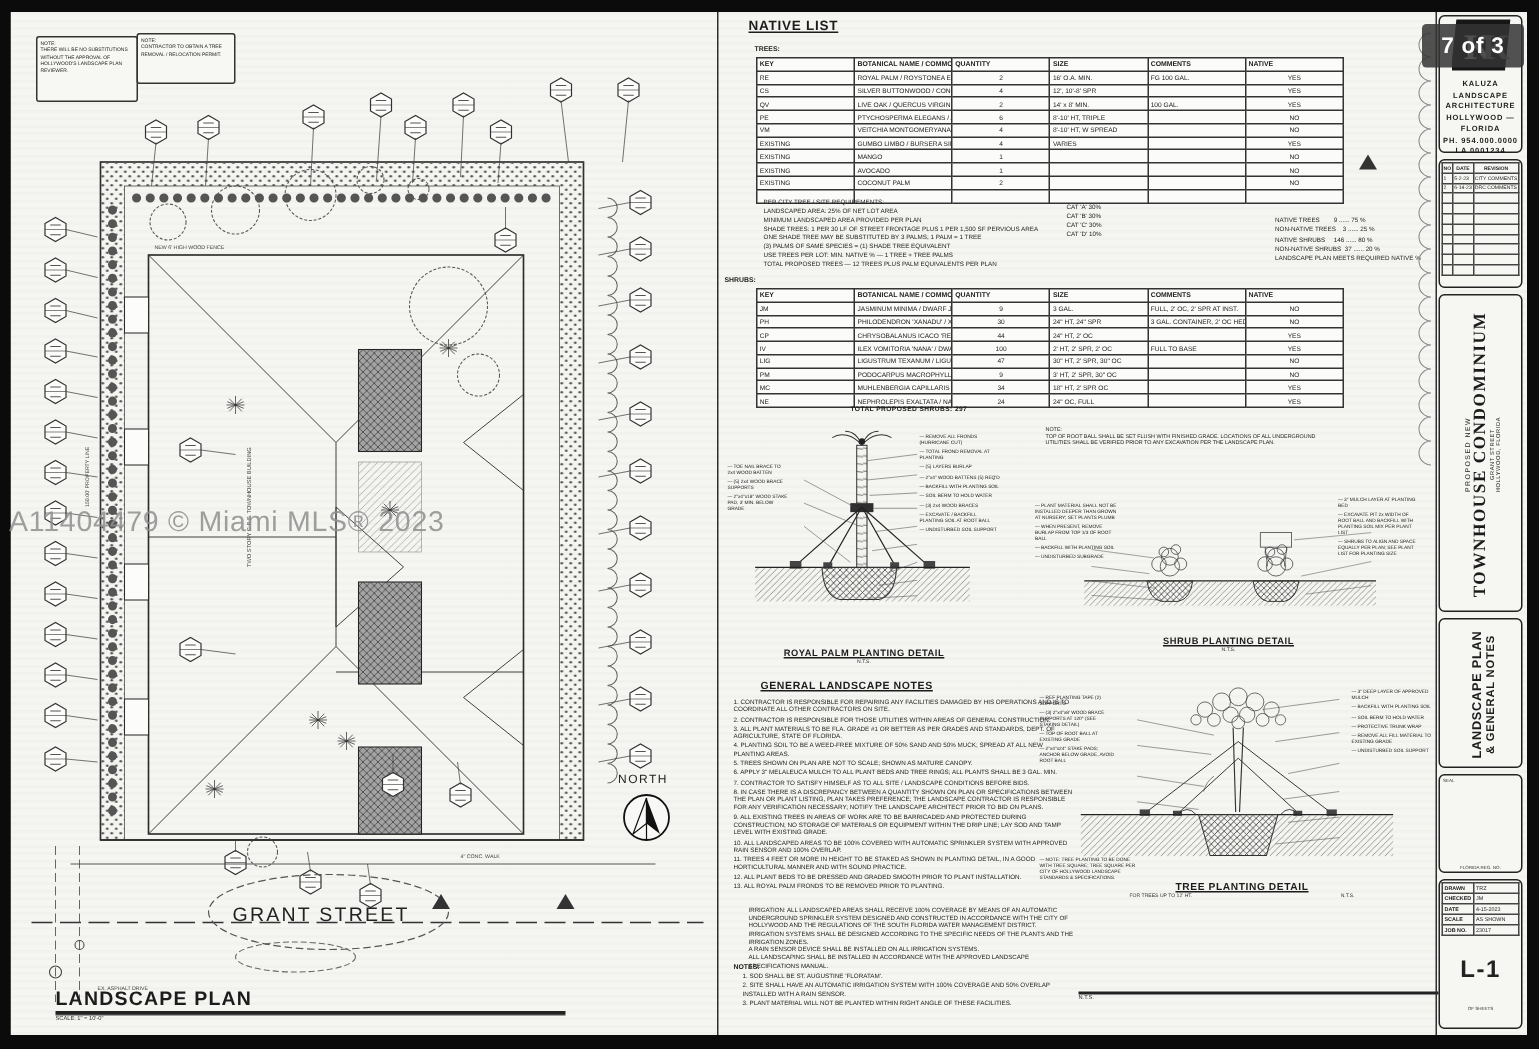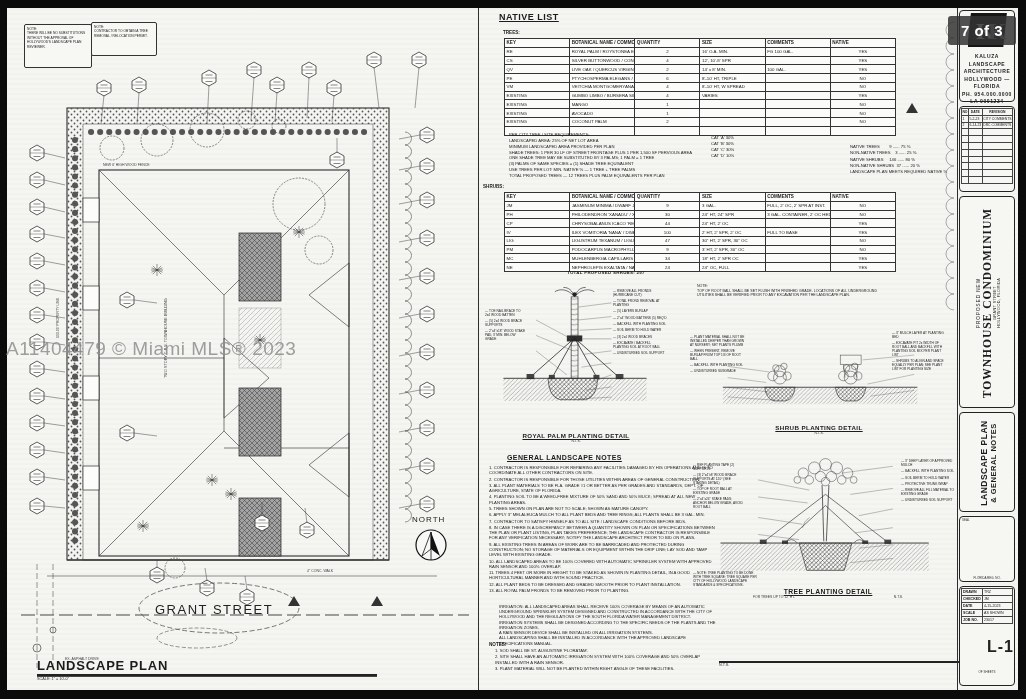--- a/index.html
+++ b/index.html
@@ -53,21 +53,21 @@
   .rot{position:absolute;transform:rotate(-90deg);display:flex;flex-direction:column;
        align-items:center;justify-content:center;text-align:center;}
   .proj-pre{font-size:4.6px;letter-spacing:1px;}
   .proj-name{font-family:"Liberation Serif",serif;font-weight:bold;font-size:11.5px;letter-spacing:1px;white-space:nowrap;}
   .proj-addr{font-size:3.8px;letter-spacing:.4px;}
   .sh1{font-size:8.5px;font-weight:bold;letter-spacing:.5px;white-space:nowrap;}
   .sh2{font-size:7.5px;font-weight:bold;letter-spacing:.5px;white-space:nowrap;}
   table.info{border-collapse:collapse;width:52px;margin:1px auto;}
   table.info td{border:.6px solid #444;font-size:3.6px;height:6px;padding:0 1px;white-space:nowrap;overflow:hidden;}
   .il{width:18px;font-weight:bold;}
-  .shno{font-size:16px;font-weight:bold;letter-spacing:1px;text-align:right;color:#222;}
+  .shno{font-size:16px;font-weight:bold;letter-spacing:1px;text-align:center;color:#222;}
   .ofsheets{font-size:3px;text-align:center;color:#333;}
   .sealtag{font-size:3px;color:#333;}
   
   .badge{position:absolute;left:948px;top:16px;width:68px;height:29px;background:rgba(52,52,52,.85);
          border-radius:3px;color:#fff;font-size:15px;font-weight:bold;display:flex;align-items:center;
          justify-content:center;letter-spacing:.5px;z-index:40;}
   .wm{position:absolute;left:6px;top:338px;font-size:19px;color:#8f8f8f;opacity:.85;letter-spacing:.5px;z-index:30;}
   svg{display:block;}
   .bar{position:absolute;background:#0b0b0b;z-index:20;}
 </style>

